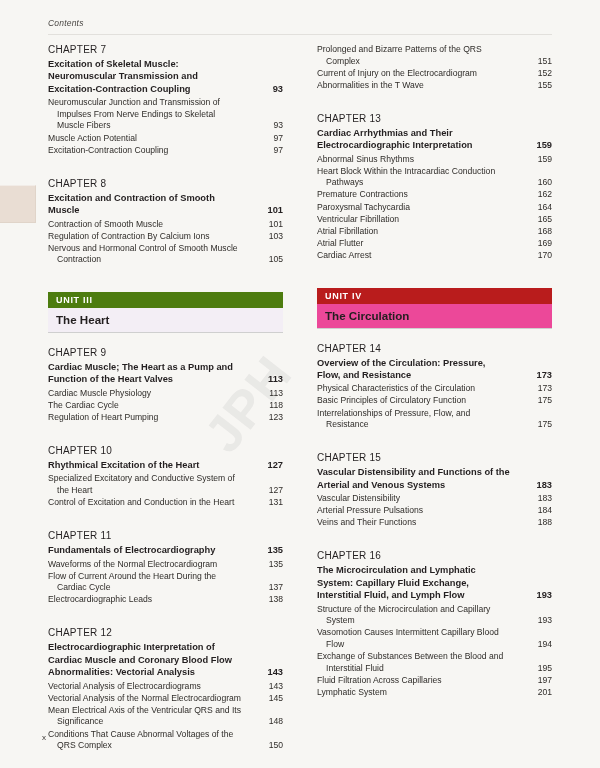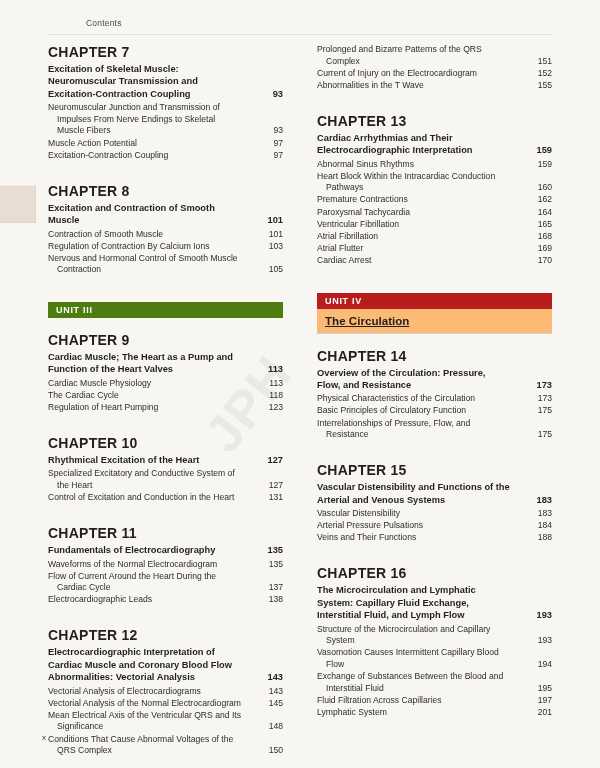--- a/index.html
+++ b/index.html
@@ -31,23 +31,23 @@
     background: #e9ddd3;
     border-top: 1px solid #f2ece7;
     border-right: 1px solid #e0d4c9;
     border-bottom: 1px solid #e0d4c9;
   }
   .running-head {
     position: absolute;
     left: 48px;
     top: 18px;
     font-size: 8.5px;
+    font-style: italic;
     color: #4b4845;
     letter-spacing: .2px;
-    margin-left: 38px;
   }
   .head-rule {
     position: absolute;
     left: 48px;
     top: 34px;
     width: 504px;
     height: 1px;
     background: #e2e0dc;
   }
   .folio {
@@ -80,22 +80,22 @@
     width: 504px;
     display: flex;
     gap: 34px;
   }
   .col {
     width: 235px;
   }
 
   
   .chapter-label {
-    font-size: 14px;
-    font-weight: 700;
+    font-size: 10px;
+    font-weight: 400;
     letter-spacing: .25px;
     margin: 11px 0 3px 0;
     color: #231f20;
   }
   .col > .chapter-label:first-child { margin-top: 0; }
 
   .row {
     display: flex;
     align-items: flex-start;
     justify-content: space-between;
@@ -145,21 +145,21 @@
   .unit-body {
     padding: 5px 8px 6px 8px;
     font-size: 11.6px;
     font-weight: 700;
     color: #231f20;
     border-bottom: 1px solid #cfcfcf;
   }
   .unit-iii .unit-bar  { background: #4d7c0f; }
   .unit-iii .unit-body { background: #f3eef5; }
   .unit-iv  .unit-bar  { background: #b91c1c; }
-  .unit-iv  .unit-body { background: #fdba74; text-decoration: underline; }
+  .unit-iv  .unit-body { background: #ec4899; }
 
   .spacer-lg { height: 10px; }
 </style>
 </head>
 <body>
 
 <div class="page">
 
   <div class="thumb-tab"></div>
 
@@ -201,20 +201,21 @@
           <span class="txt">Regulation of Contraction By Calcium Ions</span>
           <span class="pg">103</span>
         </div>
         <div class="row section multiline">
           <span class="txt wrap">Nervous and Hormonal Control of Smooth Muscle Contraction</span>
           <span class="pg">105</span>
         </div>
         <div class="spacer-lg"></div>
         <div class="unit unit-iii">
           <div class="unit-bar">UNIT III</div>
+          <div class="unit-body">The Heart</div>
         </div>
         <div class="chapter-label">CHAPTER 9</div>
         <div class="row chapter-title multiline">
           <span class="txt">Cardiac Muscle; The Heart as a Pump and Function of the Heart Valves</span>
           <span class="pg">113</span>
         </div>
         <div class="row section">
           <span class="txt">Cardiac Muscle Physiology</span>
           <span class="pg">113</span>
         </div>

